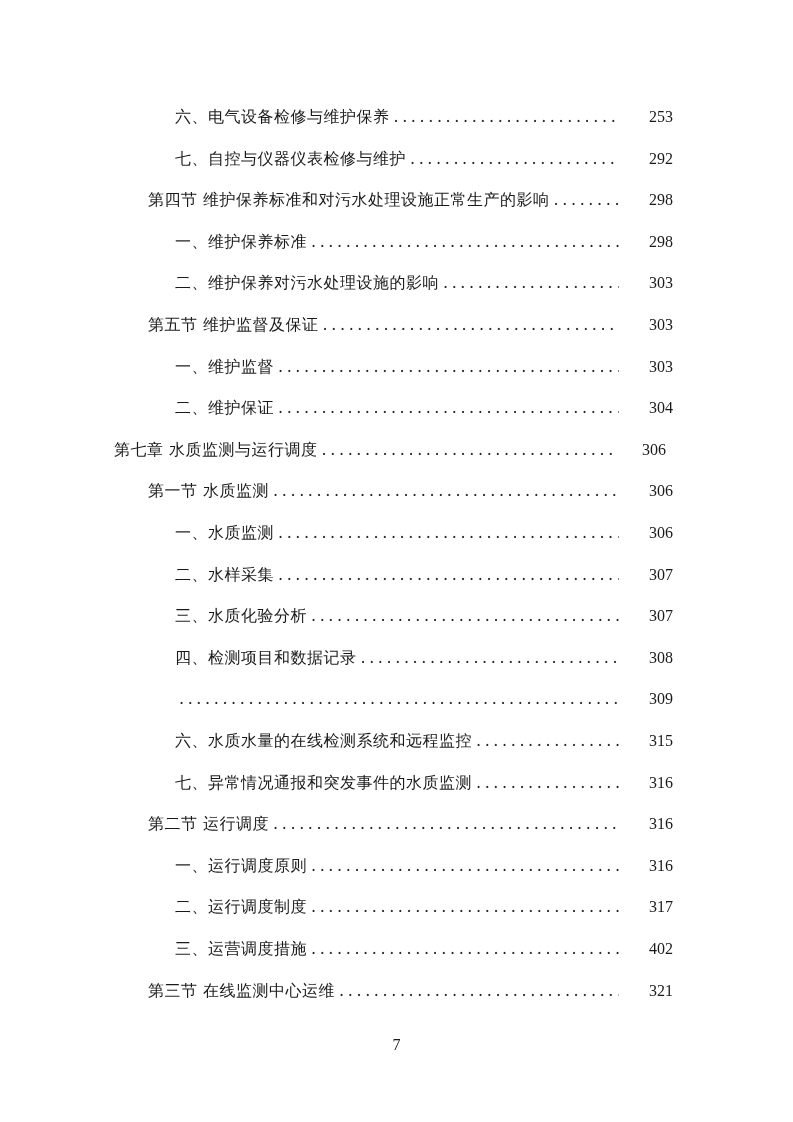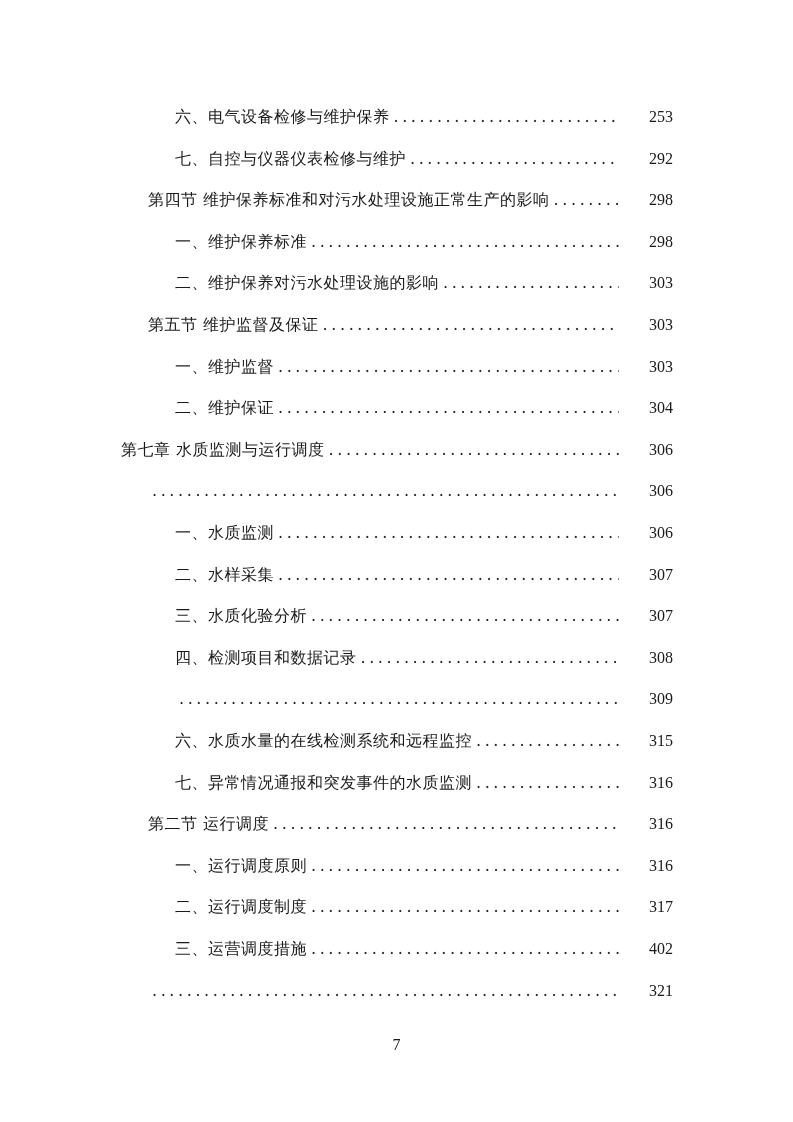--- a/index.html
+++ b/index.html
@@ -6,21 +6,21 @@
     body {
       width: 793px; height: 1122px; position: relative; overflow: hidden;
       font-family: "DejaVu Serif", "Liberation Serif", serif;
       color: #1a1a1a;
     }
     .toc { position: absolute; left: 0; top: 99px; width: 793px; }
     .toc-entry {
       position: absolute; height: 36px; display: flex; align-items: center;
       font-size: 16px; line-height: 36px; white-space: nowrap;
     }
-    .toc-entry.lvl-chapter { left: 121px; width: 552px; }
+    .toc-entry.lvl-chapter { left: 114px; width: 552px; }
     .toc-entry.lvl-section { left: 148px; width: 525px; }
     .toc-entry.lvl-item { left: 175px; width: 498px; align-items: center; }
     .toc-entry .title { flex: 0 0 auto; letter-spacing: 0.5px; }
     .toc-entry .leader {
       flex: 1 1 auto; overflow: hidden; margin: 0 4px; white-space: nowrap;
       letter-spacing: 3.6px; color: #222;
     }
     .toc-entry .leader::before {
       content: "................................................................................................................................";
     }
@@ -73,20 +73,21 @@
     <span class="title">二、维护保证</span>
     <span class="leader"></span>
     <span class="page">304</span>
   </div>
   <div class="toc-entry lvl-chapter" style="top:332.8px">
     <span class="title">第七章 水质监测与运行调度</span>
     <span class="leader"></span>
     <span class="page">306</span>
   </div>
   <div class="toc-entry lvl-section" style="top:374.4px">
+    <span class="title">第一节 水质监测</span>
     <span class="leader"></span>
     <span class="page">306</span>
   </div>
   <div class="toc-entry lvl-item" style="top:416px">
     <span class="title">一、水质监测</span>
     <span class="leader"></span>
     <span class="page">306</span>
   </div>
   <div class="toc-entry lvl-item" style="top:457.6px">
     <span class="title">二、水样采集</span>
@@ -131,18 +132,19 @@
     <span class="title">二、运行调度制度</span>
     <span class="leader"></span>
     <span class="page">317</span>
   </div>
   <div class="toc-entry lvl-item" style="top:832px">
     <span class="title">三、运营调度措施</span>
     <span class="leader"></span>
     <span class="page">402</span>
   </div>
   <div class="toc-entry lvl-section" style="top:873.6px">
+    <span class="title">第三节 在线监测中心运维</span>
     <span class="leader"></span>
     <span class="page">321</span>
   </div>
 </div>
 
 <div class="page-number">7</div>
 
 </body></html>

